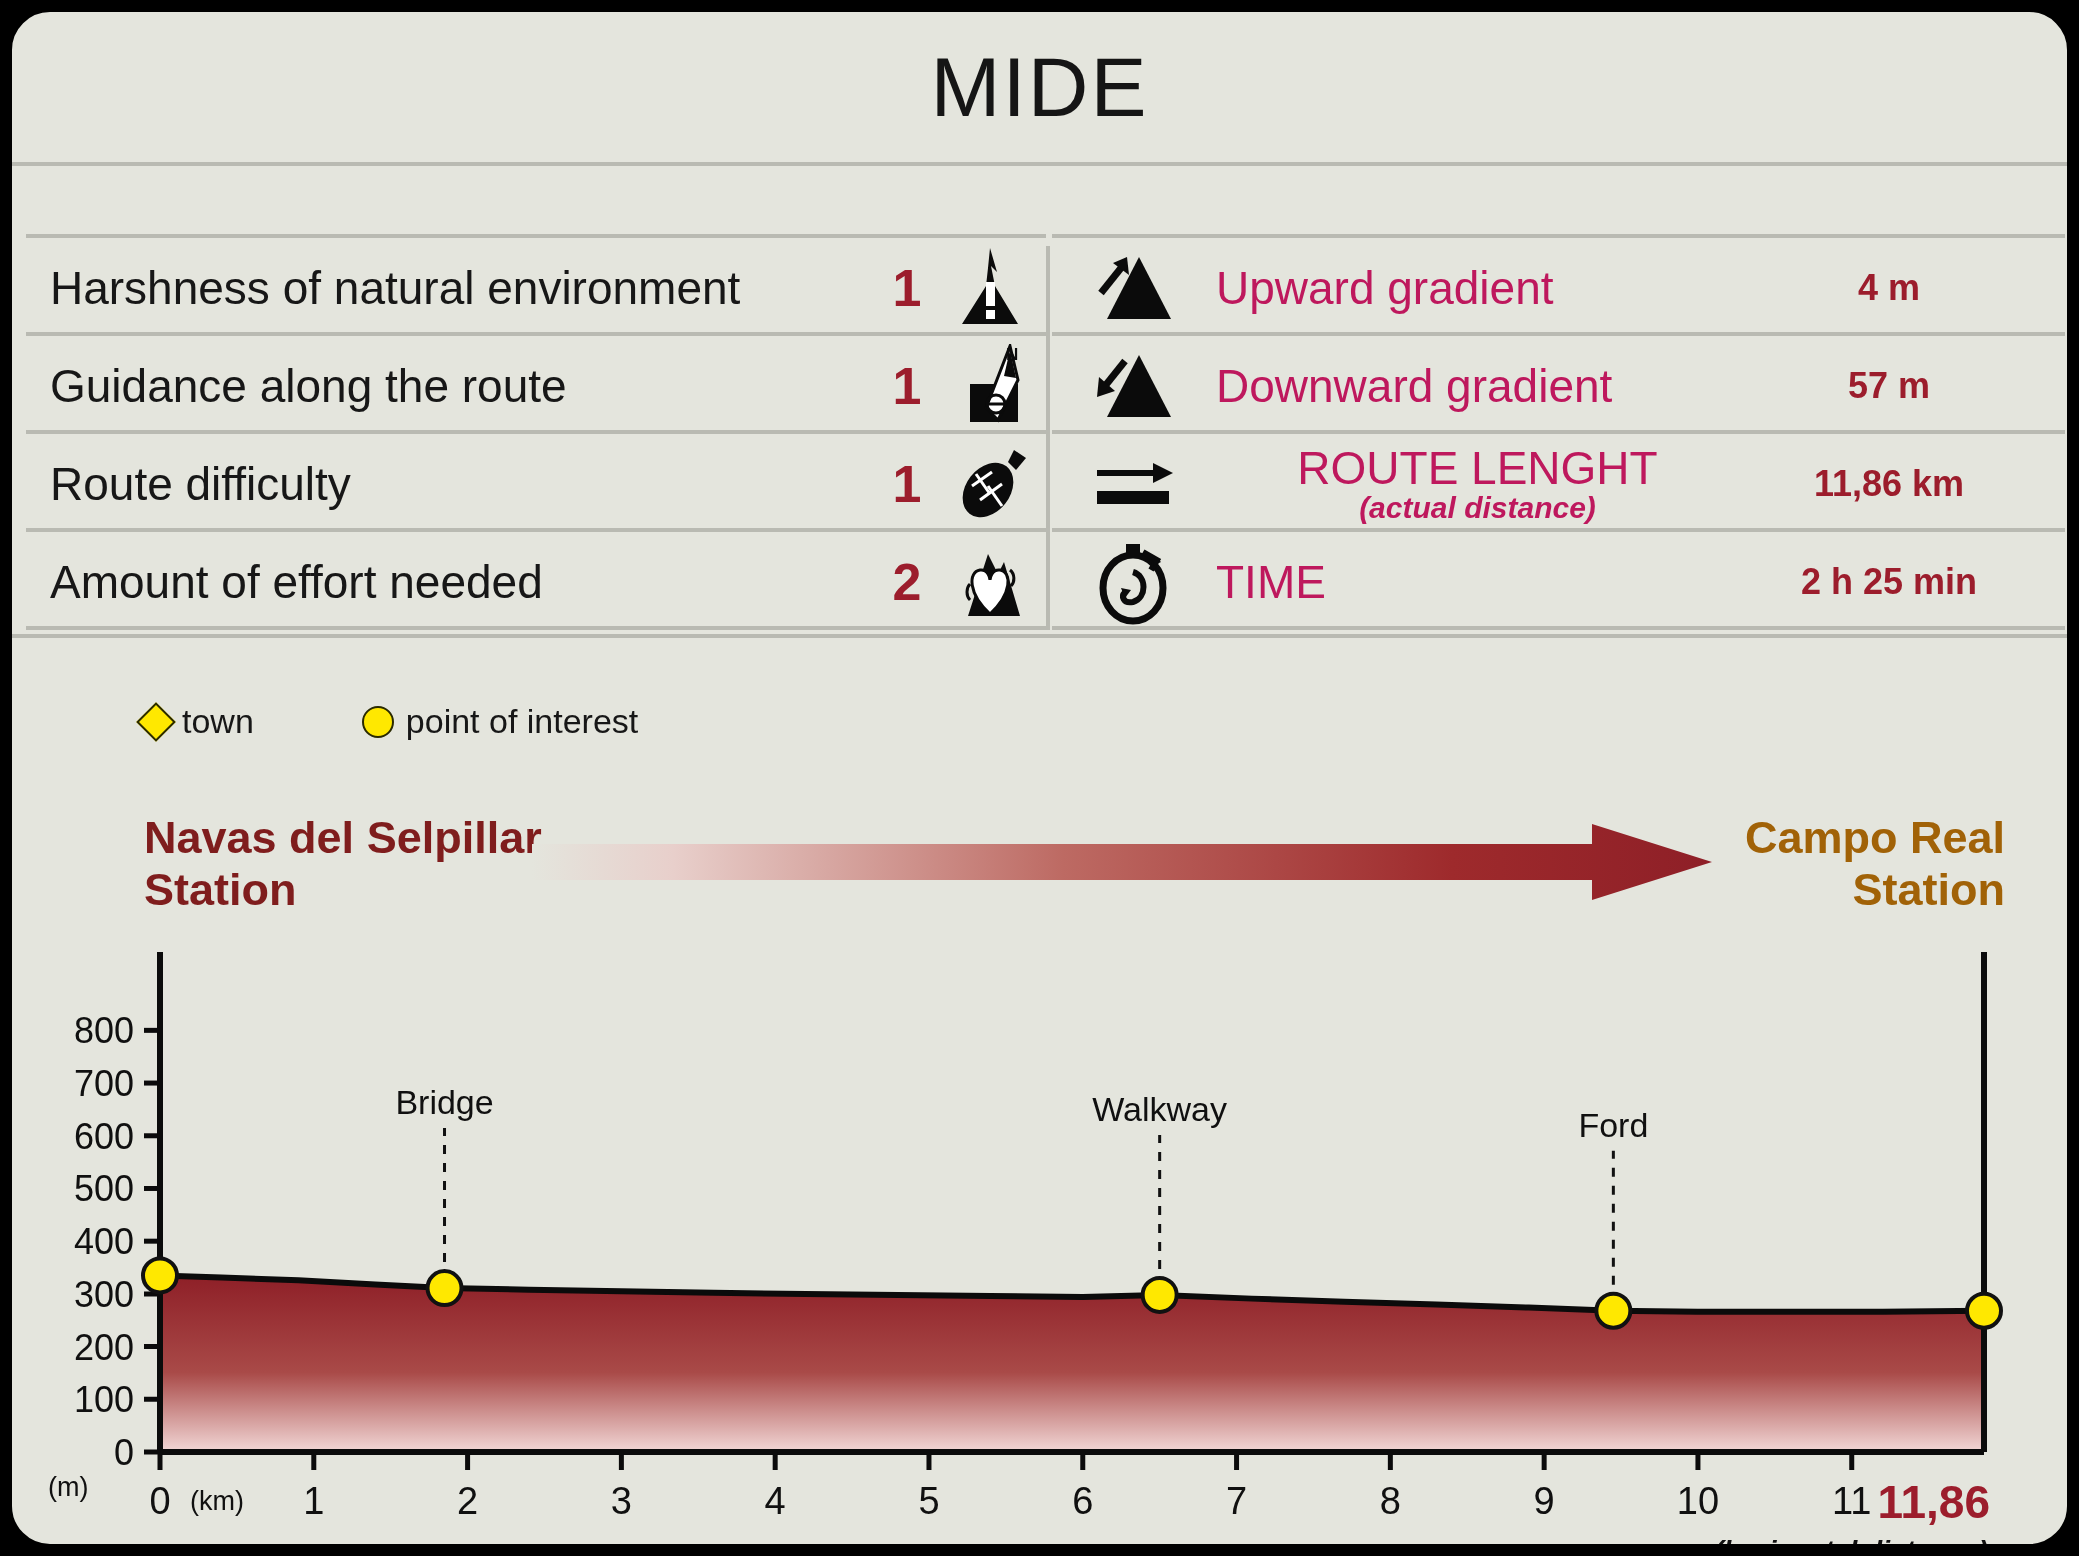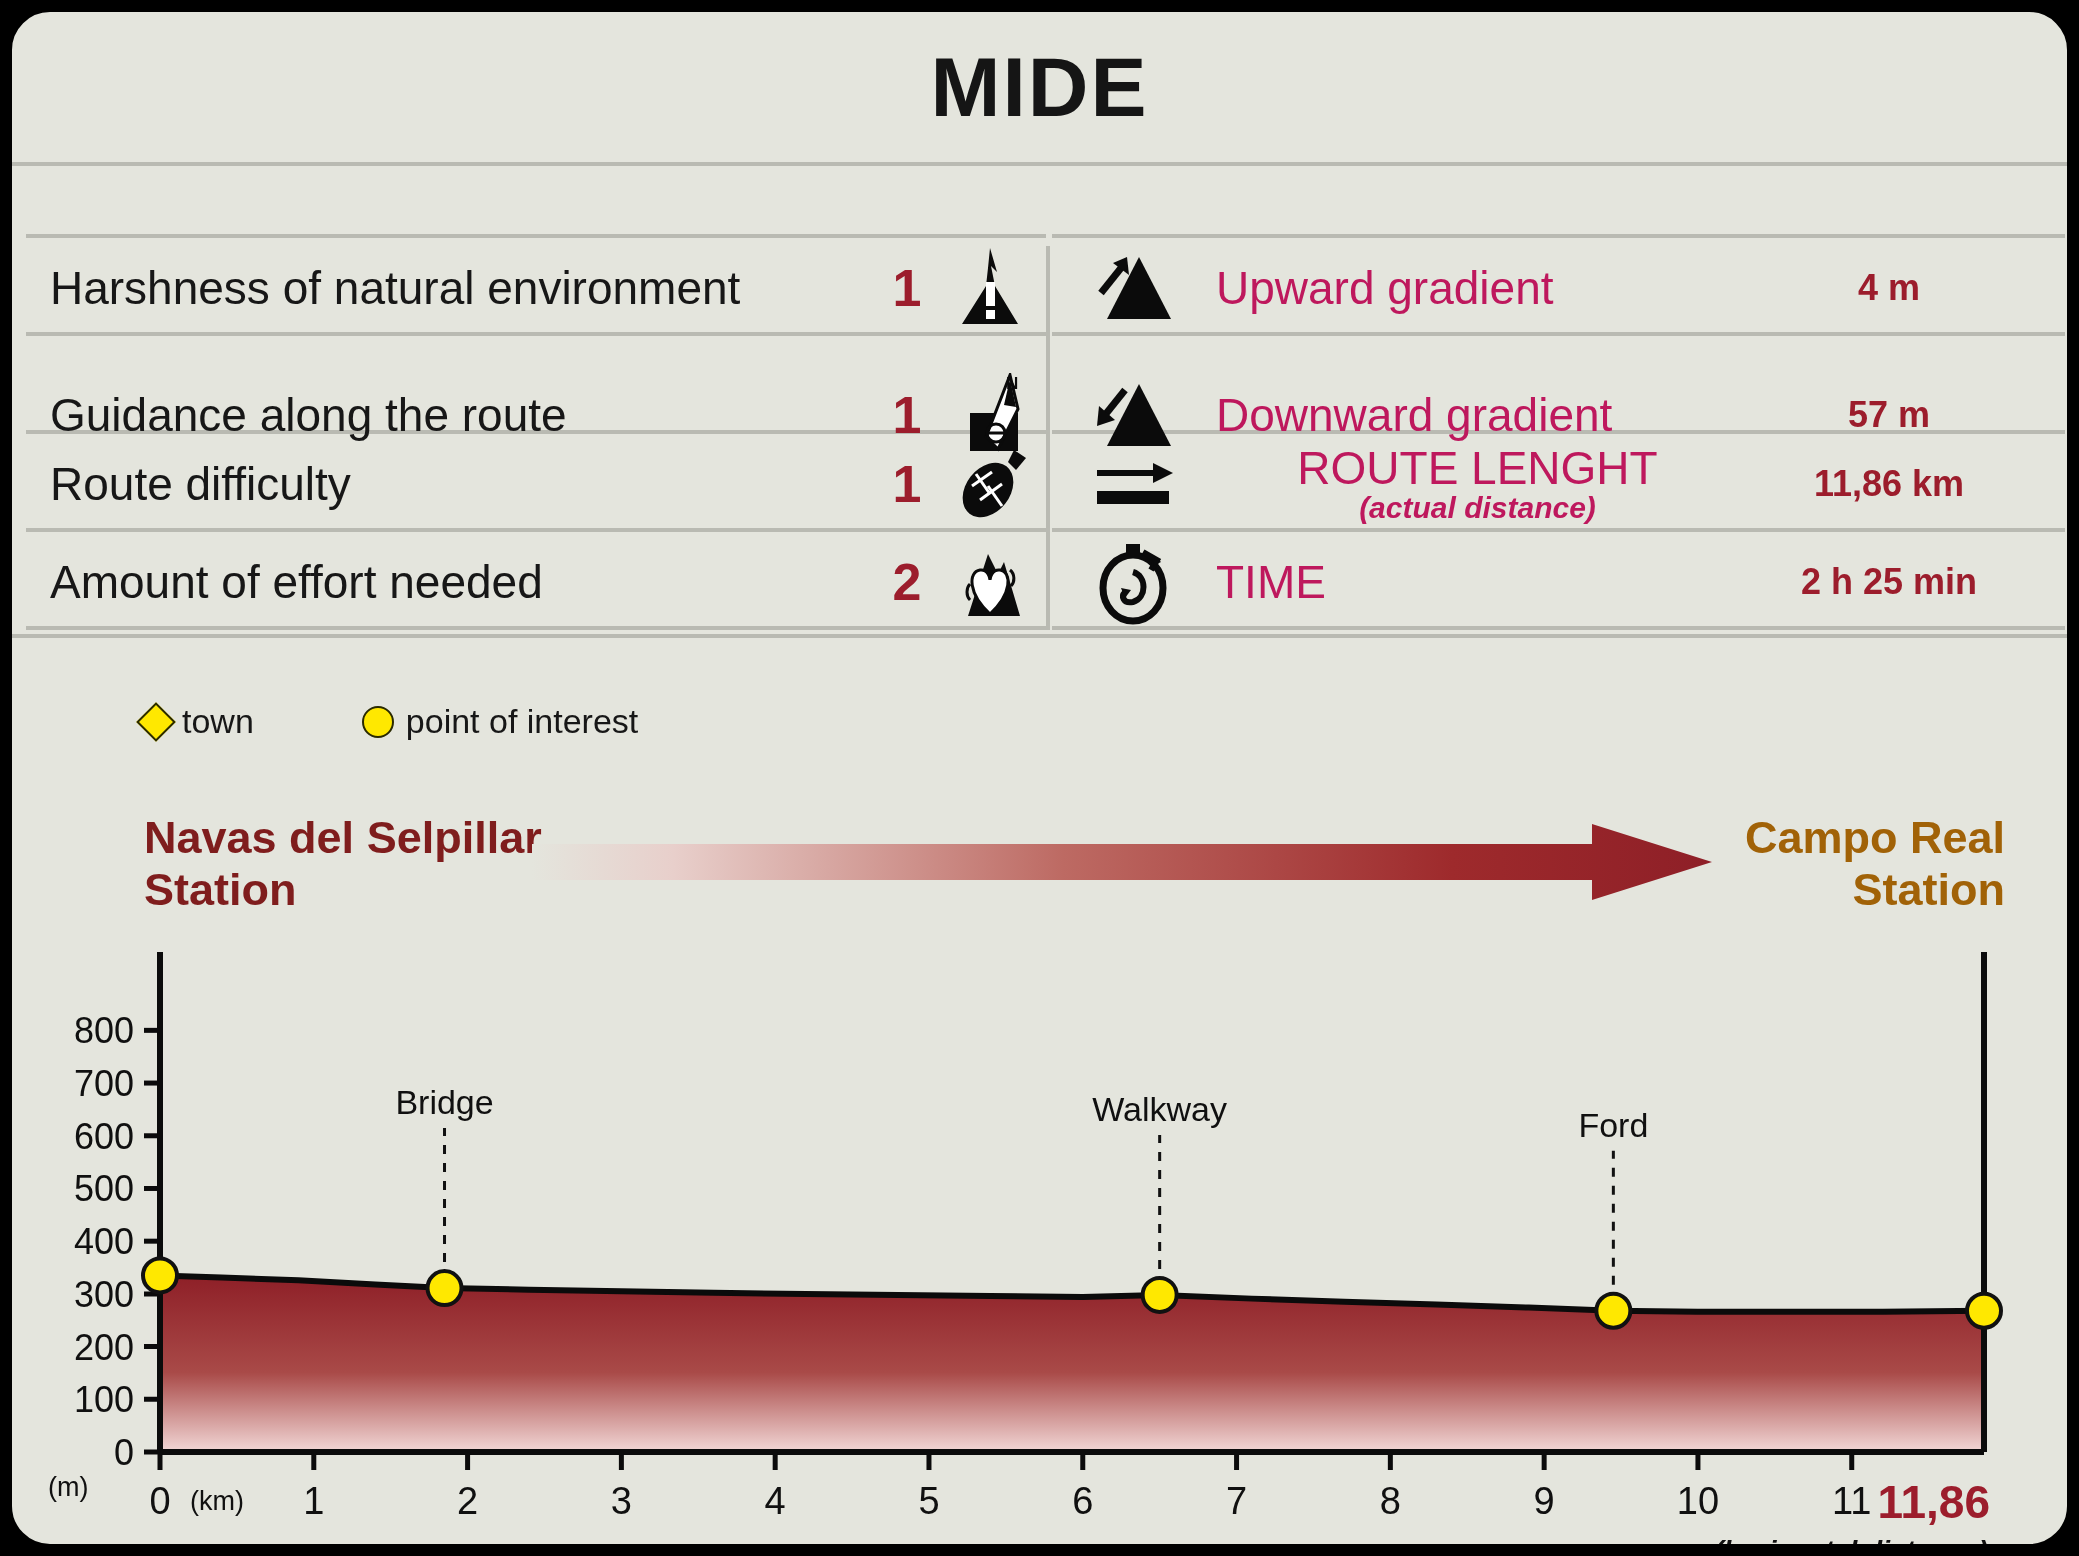--- a/index.html
+++ b/index.html
@@ -23,21 +23,21 @@
   }
 
   
   #title-bar {
     position: absolute; left: 0; top: 0;
     width: 100%; height: 150px;
     display: flex; align-items: center; justify-content: center;
   }
   #title-bar .title {
     font-size: 84px;
-    font-weight: 700;
+    font-weight: 400;
     letter-spacing: 2px;
     color: #151515;
     font-family: "Liberation Sans", sans-serif;
   }
   .hrule {
     position: absolute; left: 0; width: 100%;
     height: 4px; background: #b9bab2;
   }
 
   
@@ -55,21 +55,21 @@
     width: 4px; height: 384px; background: #b9bab2;
   }
 
   .row {
     position: absolute; left: 0; width: 100%;
     height: 95px;
     display: flex; align-items: center;
     box-sizing: border-box;
   }
   .row.r0 { top: 0;   }
-  .row.r1 { top: 98px; margin-top: 29px; }
+  .row.r1 { top: 98px; }
   .row.r2 { top: 196px;}
   .row.r3 { top: 294px;}
   .rowsep {
     position: absolute; left: 0; width: 100%;
     height: 4px; background: #b9bab2;
   }
   .rowsep.s0 { top: -6px; }
   .rowsep.s1 { top: 92px; }
   .rowsep.s2 { top: 190px;}
   .rowsep.s3 { top: 288px;}

